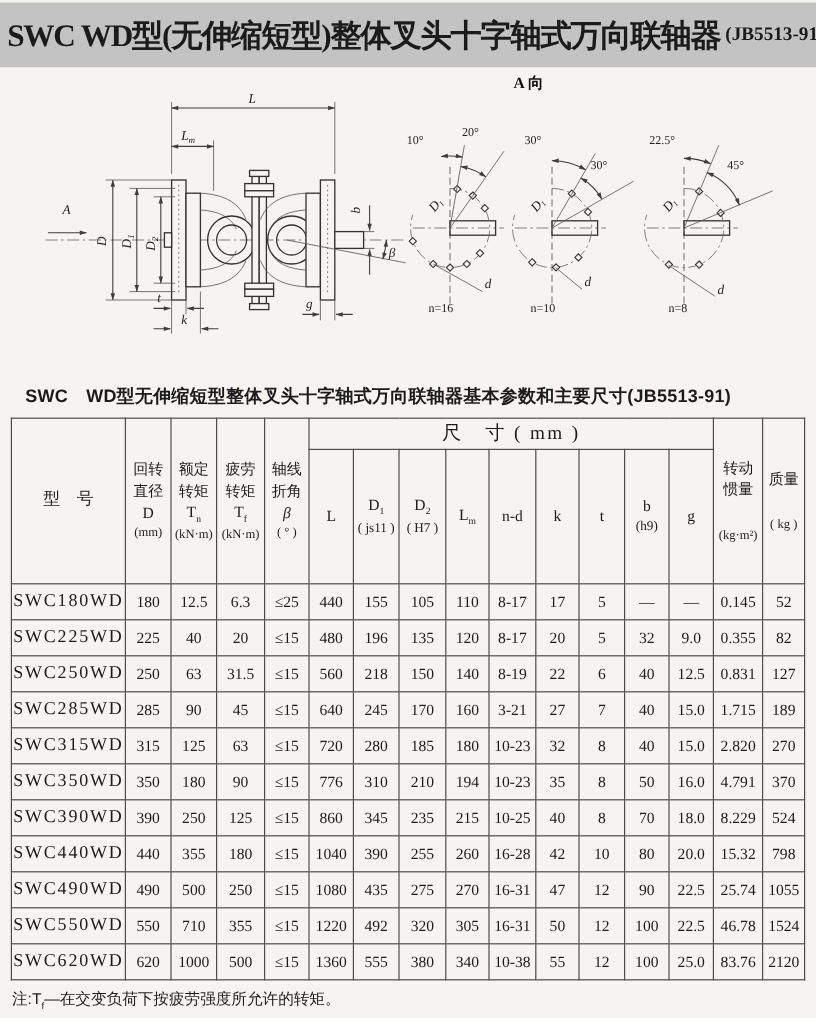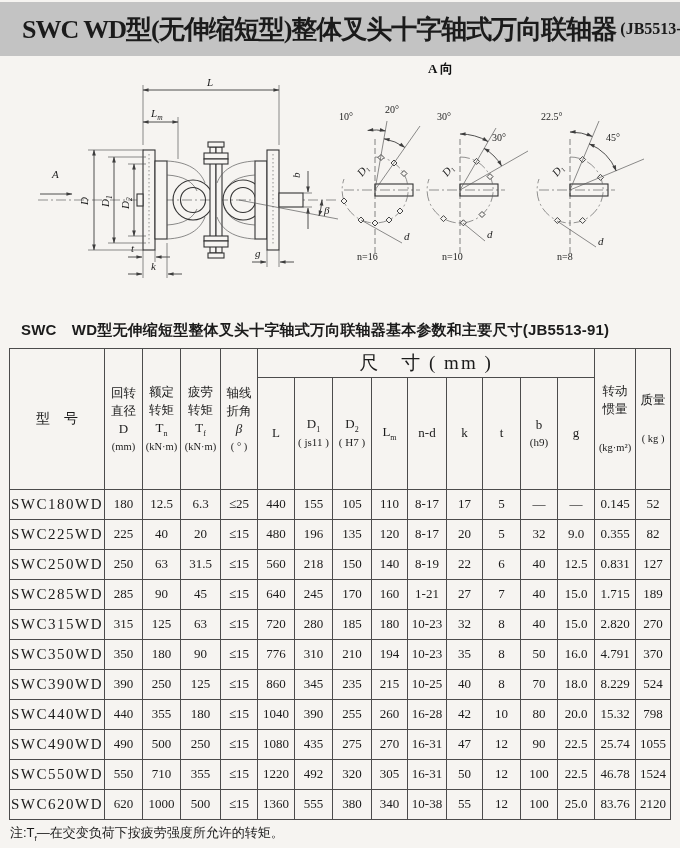--- a/index.html
+++ b/index.html
@@ -5,21 +5,21 @@
   html,body{margin:0;padding:0;}
   body{
     width:680px;height:848px;position:relative;overflow:hidden;
     background:#f6f4f1;color:#1b1b1b;
     font-family:"Liberation Serif", serif;
   }
   
   .titlebar{
     position:absolute;left:0;top:2px;width:680px;height:54px;
     background:#c3c3c3;display:flex;align-items:center;
-    padding:0 22px;box-sizing:border-box;
+    padding:0 6px;box-sizing:border-box;
   }
   .title-main{font-size:26px;font-weight:bold;letter-spacing:-1px;white-space:nowrap;}
   .title-std{font-size:16px;font-weight:bold;margin-left:4px;white-space:nowrap;}
   
   .diagram{position:absolute;left:0;top:57px;}
   .ln{stroke:#333;stroke-width:1.1;fill:none;}
   .lnf{stroke:#333;stroke-width:1.1;fill:#f6f4f1;}
   .thin{stroke:#5a5a5a;stroke-width:0.7;fill:none;}
   .cl{stroke:#666;stroke-width:0.7;fill:none;stroke-dasharray:10 3 2 3;}
   .dash{stroke:#666;stroke-width:0.8;fill:none;stroke-dasharray:6 3;}
@@ -48,21 +48,21 @@
     position:absolute;left:9px;top:348px;width:662px;
     border-collapse:collapse;table-layout:fixed;background:#f6f4f1;
   }
   .spec th,.spec td{
     border:1px solid #4c4c4c;text-align:center;vertical-align:middle;
     padding:0;font-weight:normal;overflow:hidden;
   }
   .spec thead{font-size:12.5px;line-height:1.45;}
   tr.band1{height:26px;}
   tr.band2{height:112px;}
-  .size-band{font-size:19px;letter-spacing:2px;}
+  .size-band{font-size:16px;letter-spacing:2px;}
   .sym{font-size:13px;}
   .sym i{font-style:italic;}
   .unit{font-size:10.5px;}
   .tol{font-size:11px;}
   .unit-gap{margin-top:22px;}
   .spec tbody td{height:29px;font-size:13px;}
   .spec td.model-cell{letter-spacing:1.5px;font-size:15px;}
   sub{font-size:8px;}
   
   .footnote{position:absolute;left:10px;top:824px;font-size:13px;font-family:"Liberation Sans", sans-serif;}
@@ -398,21 +398,21 @@
       <tr>
         <td class="model-cell">SWC285WD</td>
         <td>285</td>
         <td>90</td>
         <td>45</td>
         <td>≤15</td>
         <td>640</td>
         <td>245</td>
         <td>170</td>
         <td>160</td>
-        <td>1-21</td>
+        <td>3-21</td>
         <td>27</td>
         <td>7</td>
         <td>40</td>
         <td>15.0</td>
         <td>1.715</td>
         <td>189</td>
       </tr>
       <tr>
         <td class="model-cell">SWC315WD</td>
         <td>315</td>

